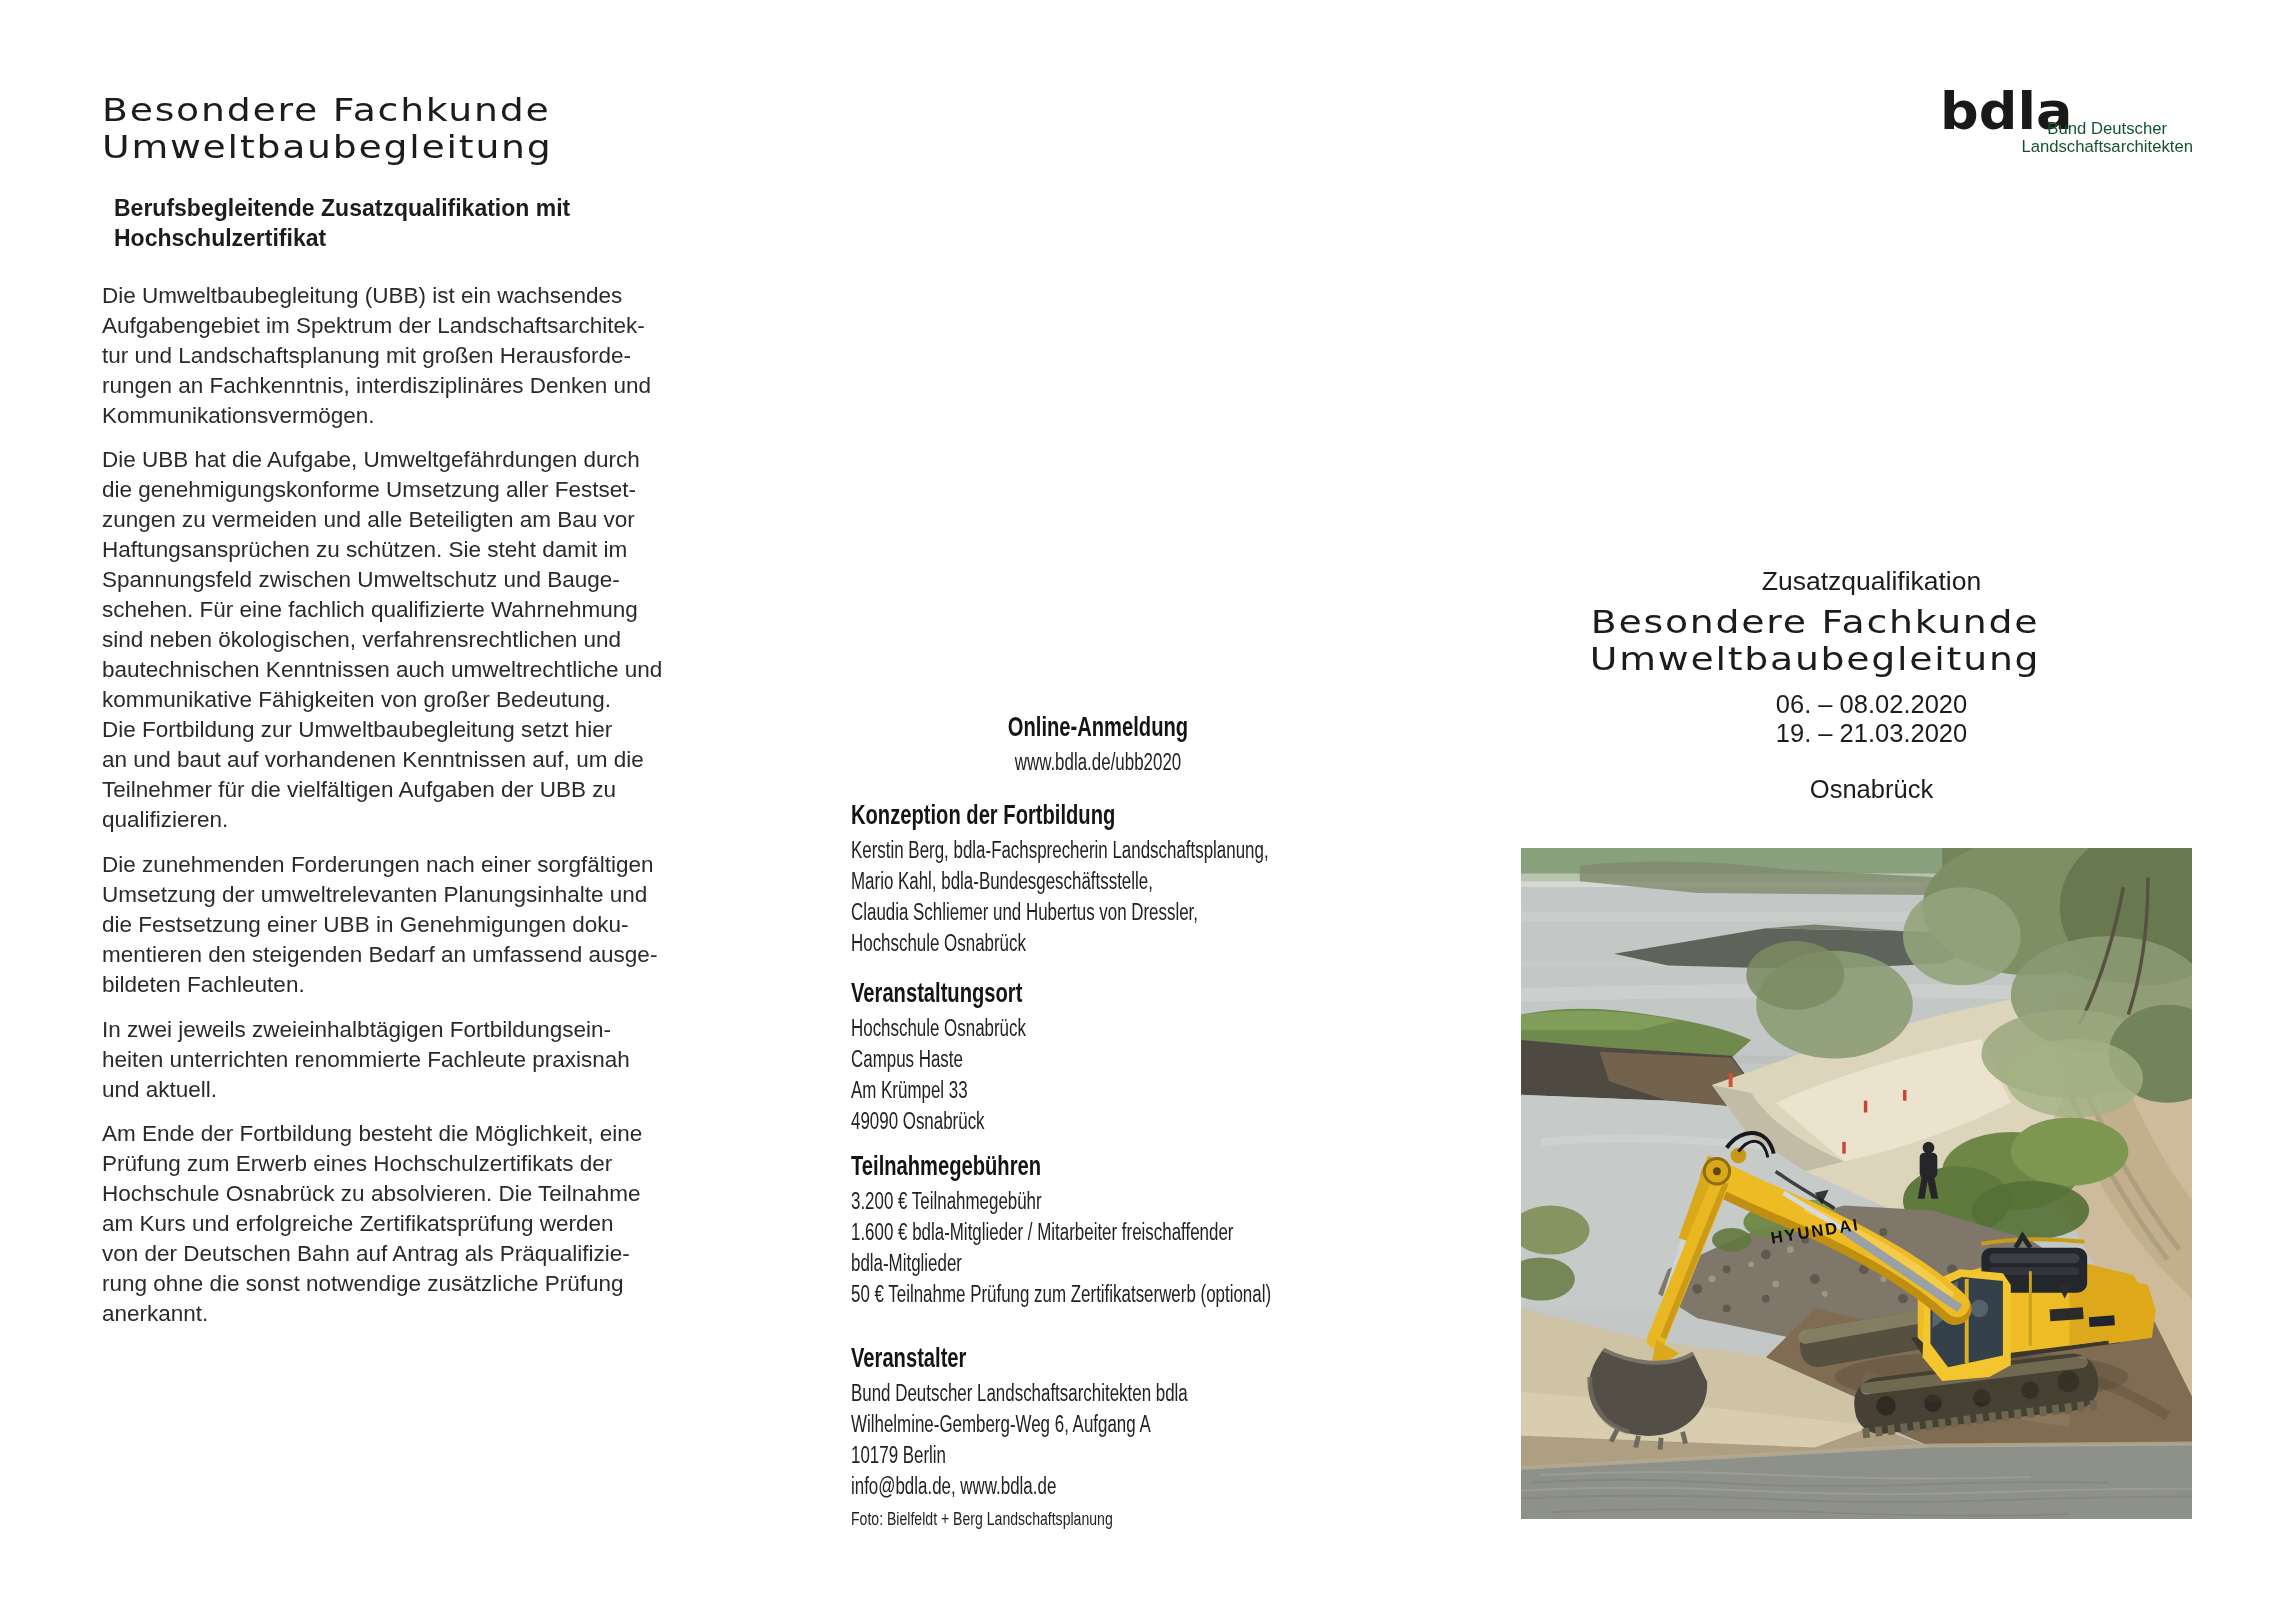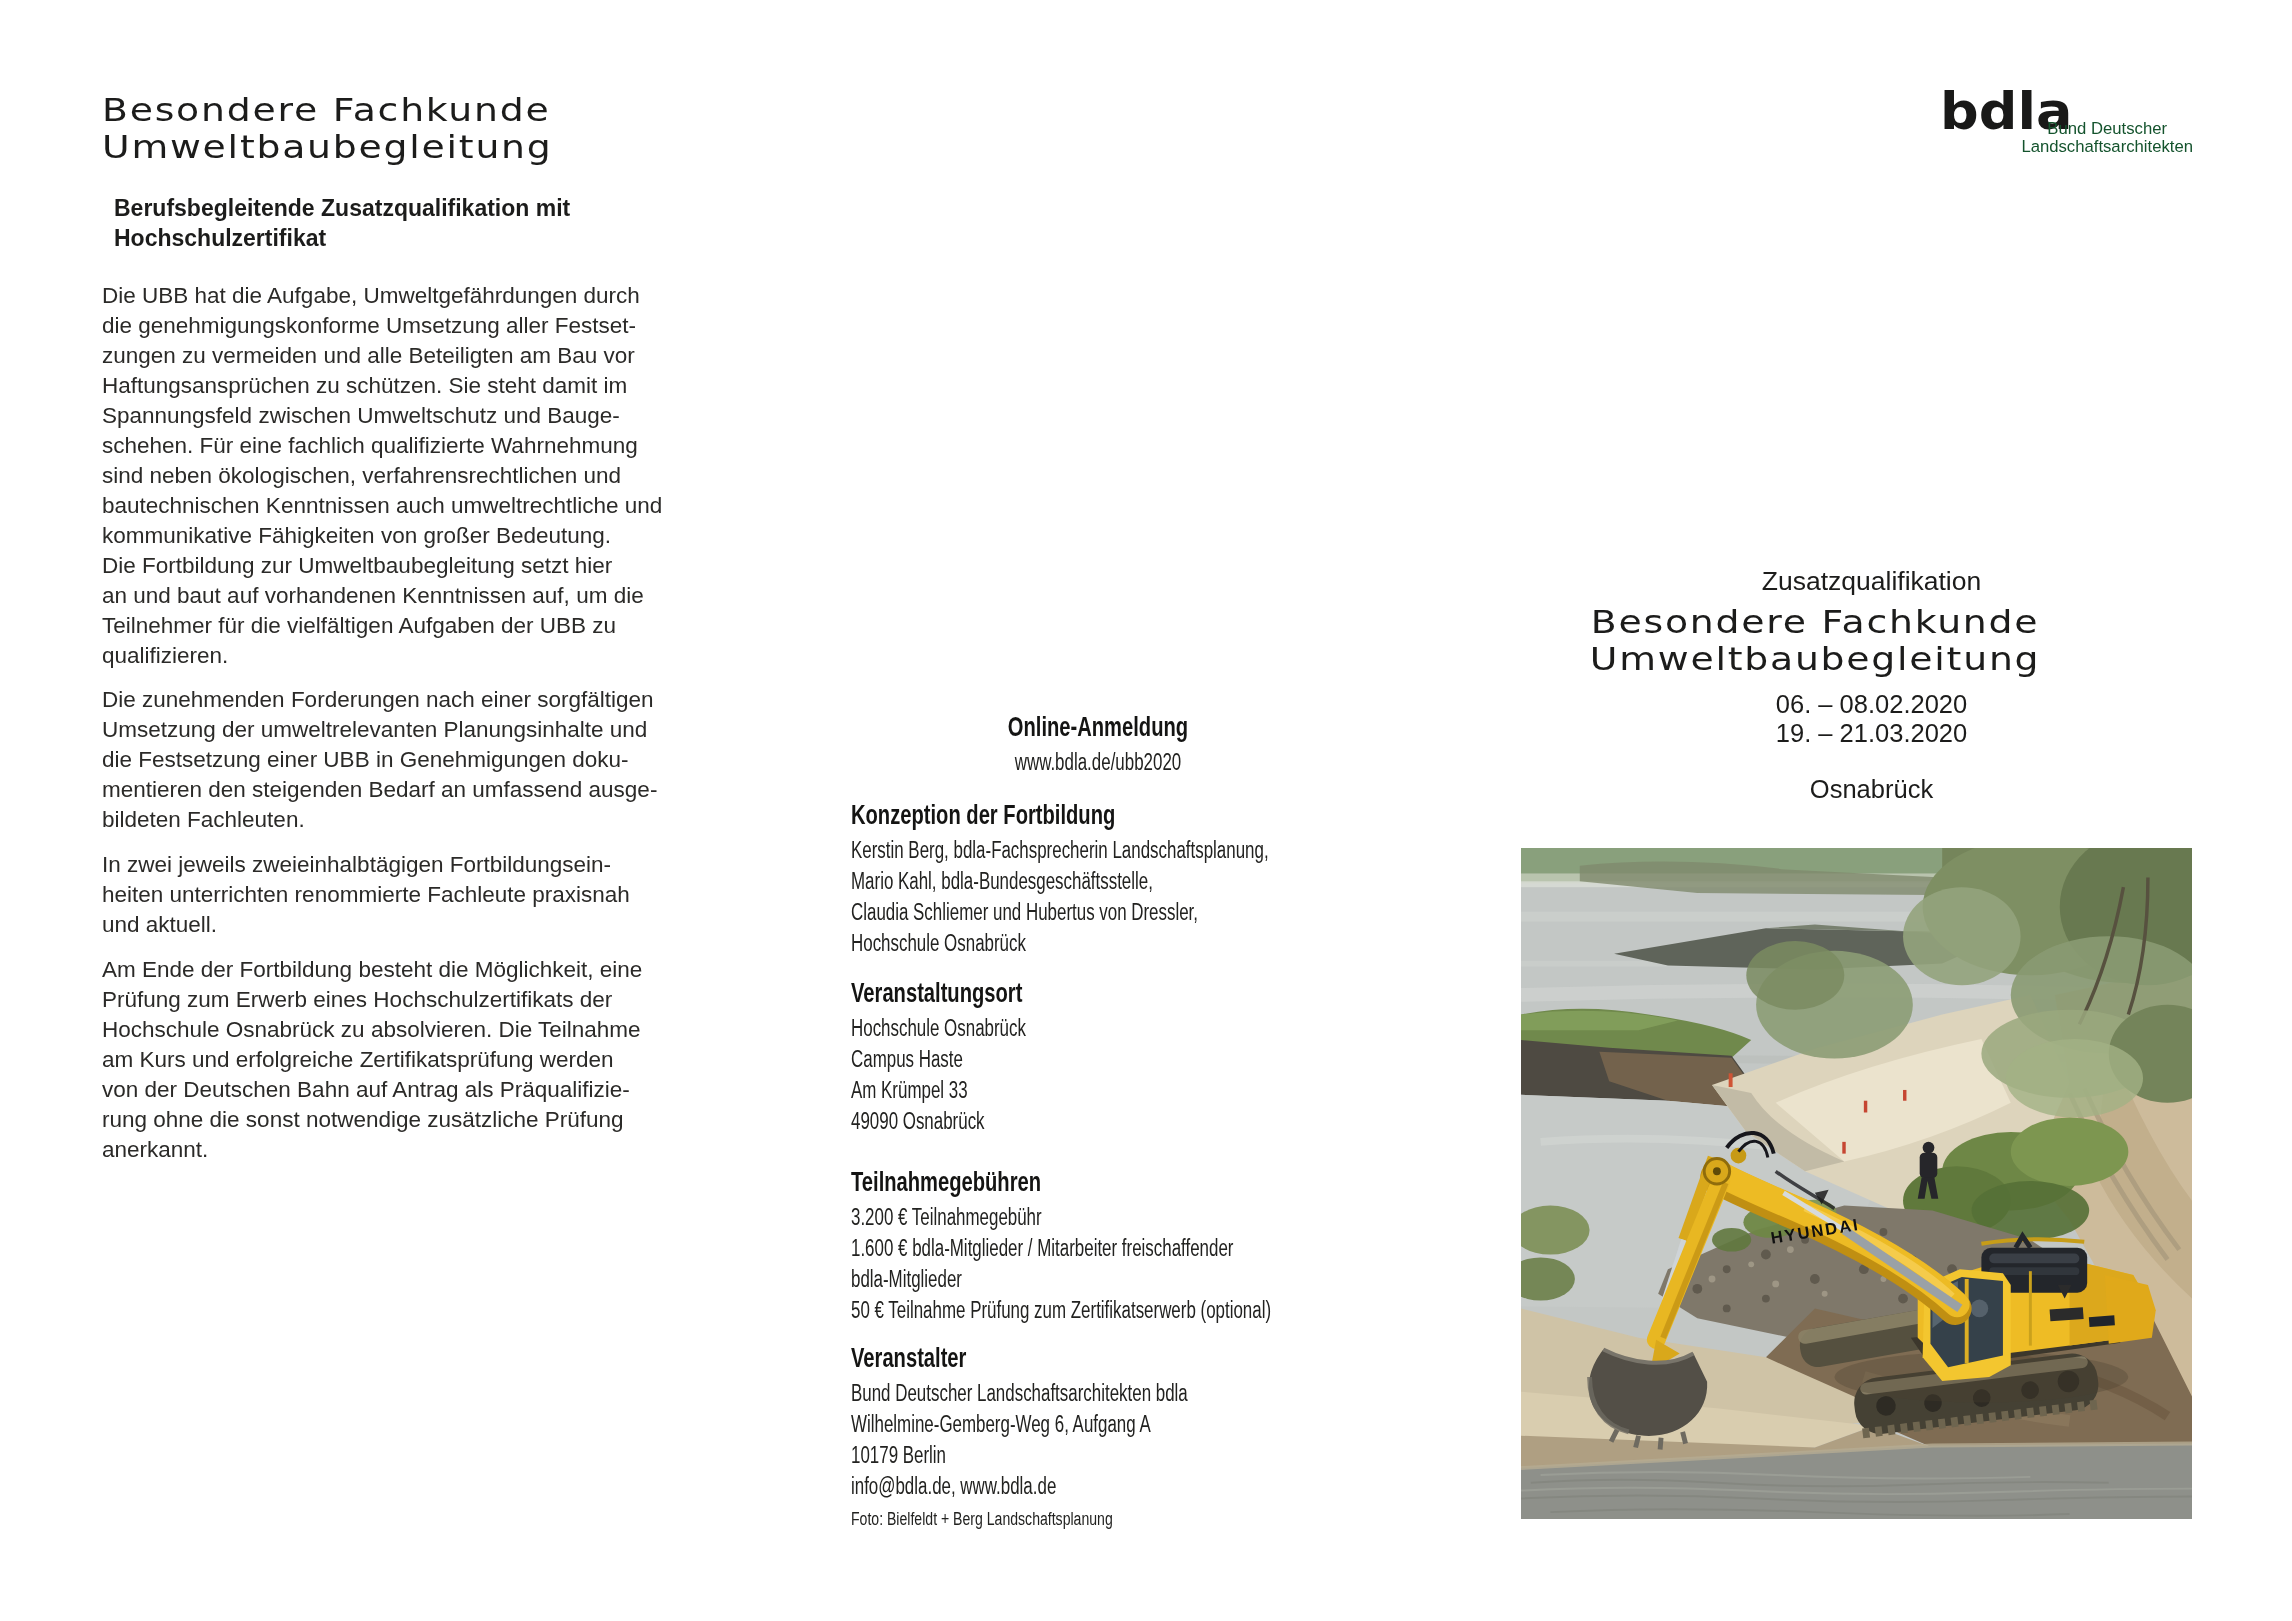--- a/index.html
+++ b/index.html
@@ -44,20 +44,25 @@
 <body>
 
 <div class="page">
 
   <div class="left-col">
     <div class="main-title">Besondere Fachkunde
 Umweltbaubegleitung</div>
     <div class="subtitle">Berufsbegleitende Zusatzqualifikation mit
 Hochschulzertifikat</div>
     <div class="paras">
+      <p class="para">Die Umweltbaubegleitung (UBB) ist ein wachsendes
+Aufgabengebiet im Spektrum der Landschaftsarchitek-
+tur und Landschaftsplanung mit großen Herausforde-
+rungen an Fachkenntnis, interdisziplinäres Denken und
+Kommunikationsvermögen.</p>
       <p class="para">Die UBB hat die Aufgabe, Umweltgefährdungen durch
 die genehmigungskonforme Umsetzung aller Festset-
 zungen zu vermeiden und alle Beteiligten am Bau vor
 Haftungsansprüchen zu schützen. Sie steht damit im
 Spannungsfeld zwischen Umweltschutz und Bauge-
 schehen. Für eine fachlich qualifizierte Wahrnehmung
 sind neben ökologischen, verfahrensrechtlichen und
 bautechnischen Kenntnissen auch umweltrechtliche und
 kommunikative Fähigkeiten von großer Bedeutung.
 Die Fortbildung zur Umweltbaubegleitung setzt hier
@@ -93,21 +98,21 @@
 Claudia Schliemer und Hubertus von Dressler,
 Hochschule Osnabrück</div>
   </div>
   <div class="mid-sec" style="top:978px;">
     <div class="mid-h">Veranstaltungsort</div>
     <div class="mid-b">Hochschule Osnabrück
 Campus Haste
 Am Krümpel 33
 49090 Osnabrück</div>
   </div>
-  <div class="mid-sec" style="top:1151px;margin-top:16px;">
+  <div class="mid-sec" style="top:1151px;">
     <div class="mid-h">Teilnahmegebühren</div>
     <div class="mid-b">3.200 € Teilnahmegebühr
 1.600 € bdla-Mitglieder / Mitarbeiter freischaffender
 bdla-Mitglieder
 50 € Teilnahme Prüfung zum Zertifikatserwerb (optional)</div>
   </div>
   <div class="mid-sec" style="top:1343px;">
     <div class="mid-h">Veranstalter</div>
     <div class="mid-b">Bund Deutscher Landschaftsarchitekten bdla
 Wilhelmine-Gemberg-Weg 6, Aufgang A

